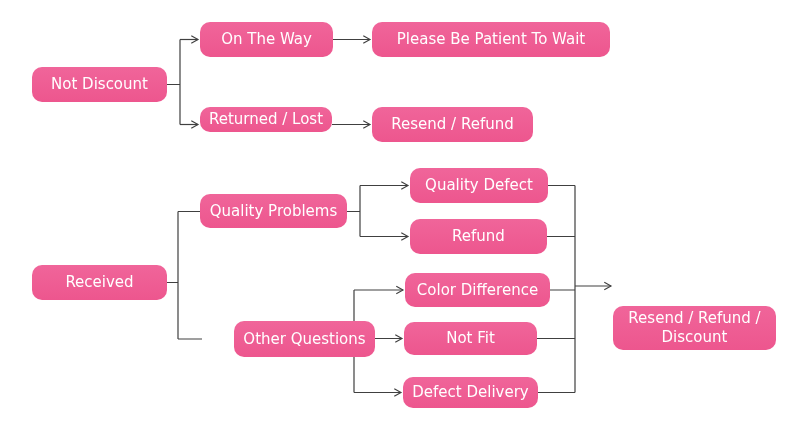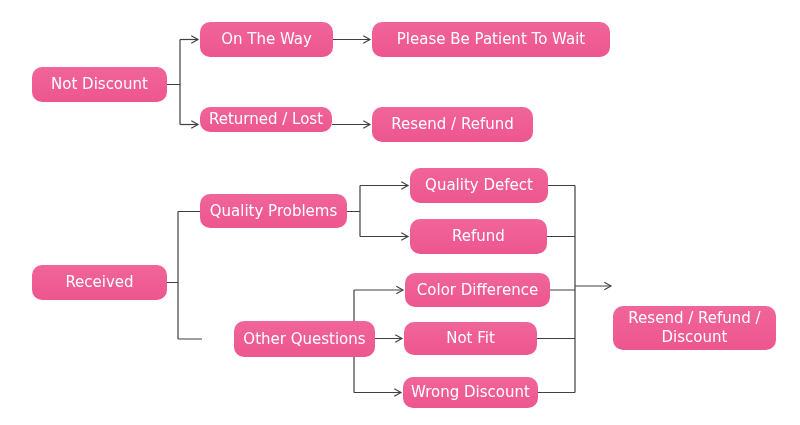--- a/index.html
+++ b/index.html
@@ -100,17 +100,17 @@
   <div class="node" style="left:410px; top:168px; width:138px; height:35px;">Quality Defect</div>
 
   <div class="node" style="left:410px; top:219px; width:137px; height:35px;">Refund</div>
 
   <div class="node" style="left:202px; top:321px; width:141px; height:36px;margin-left:32px;">Other Questions</div>
 
   <div class="node" style="left:405px; top:273px; width:145px; height:34px;">Color Difference</div>
 
   <div class="node" style="left:404px; top:322px; width:133px; height:33px;">Not Fit</div>
 
-  <div class="node" style="left:403px; top:377px; width:135px; height:31px;">Wrong Discount</div>
+  <div class="node" style="left:403px; top:377px; width:135px; height:31px;">Defect Delivery</div>
 
   <div class="node" style="left:613px; top:259px; width:163px; height:44px;margin-top:47px;">Resend / Refund / Discount</div>
 
 </div>
 
 </body></html>

